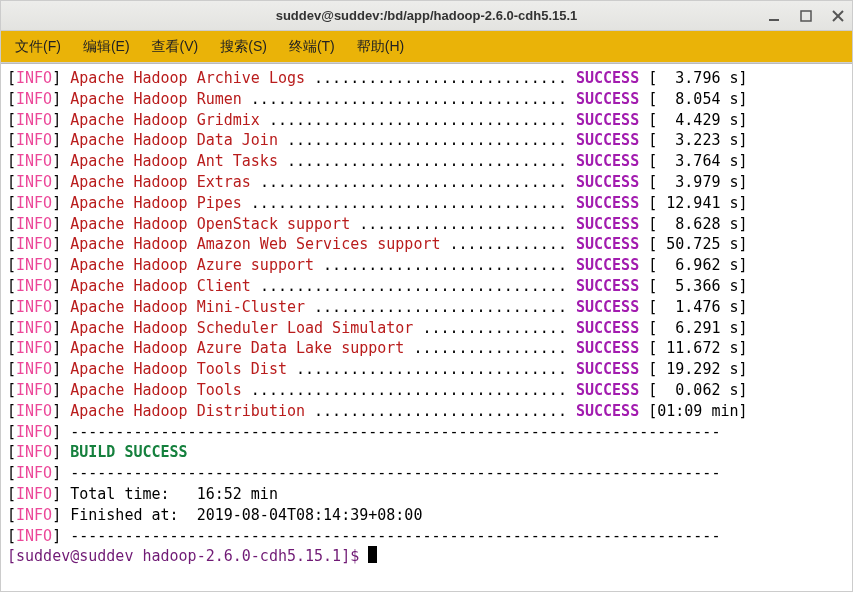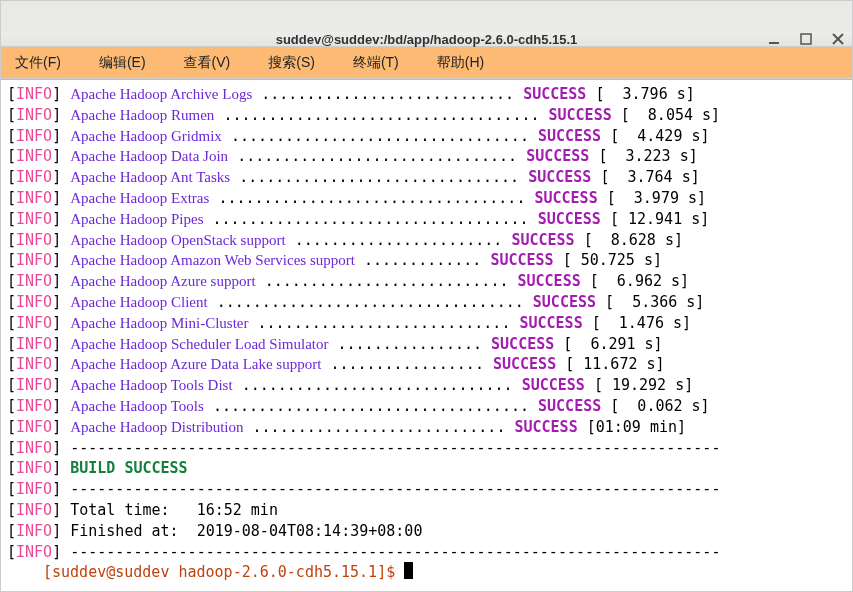--- a/index.html
+++ b/index.html
@@ -11,27 +11,26 @@
     overflow: hidden;
   }
   .window {
     width: 853px;
     height: 592px;
     display: flex;
     flex-direction: column;
     border: 1px solid #ccc;
   }
   .titlebar {
-    height: 15px;
+    height: 30px;
     background: linear-gradient(#ededeb, #e3e3e0);
     display: flex;
     align-items: center;
     border-bottom: 1px solid #ccc;
     position: relative;
-    margin-top: 31px;
   }
   .title-text {
     position: absolute;
     left: 50%;
     transform: translateX(-50%);
     font-size: 13px;
     font-weight: bold;
     color: #333;
   }
   .win-controls {
@@ -43,25 +42,25 @@
   }
   .win-btn {
     width: 16px; height: 16px;
     display: flex; align-items: center; justify-content: center;
     font-size: 13px; font-weight: bold;
     color: #555;
     cursor: pointer;
   }
   .menubar {
     height: 32px;
-    background: #fdba74;
+    background: #eab308;
     display: flex;
     align-items: center;
     padding: 0 6px;
-    gap: 22px;
+    gap: 6px;
     border-bottom: 1px solid #d0d0d0;
     font-size: 14px;
     color: #222;
   }
   .menu-item {
     padding: 4px 8px;
     cursor: pointer;
   }
   .terminal {
     flex: 1;
@@ -71,27 +70,27 @@
     font-size: 15px;
     line-height: 20.8px;
     color: #000;
     white-space: pre;
     overflow: hidden;
     border-top: 1px solid #bbb;
   }
   .row { white-space: pre; }
   .lvl { color: #ec4899; }
   .brk { color: #000; }
-  .mod { color: #6d28d9; font-family: Liberation Serif, serif; }
+  .mod { color: #b91c1c; }
   .dots { color: #000; }
   .status { color: #a21caf; font-weight: bold; }
   .time { color: #000; text-align: right; }
   .build { color: #15803d; font-weight: bold; }
   .dashline { color: #000; }
-  .prompt { color: #c2410c; margin-left: 36px; }
+  .prompt { color: #701a75; }
   .cursor {
     display: inline-block;
     width: 9px; height: 17px;
     background: #000;
     vertical-align: -2px;
   }
 </style>
 </head>
 <body>
 

